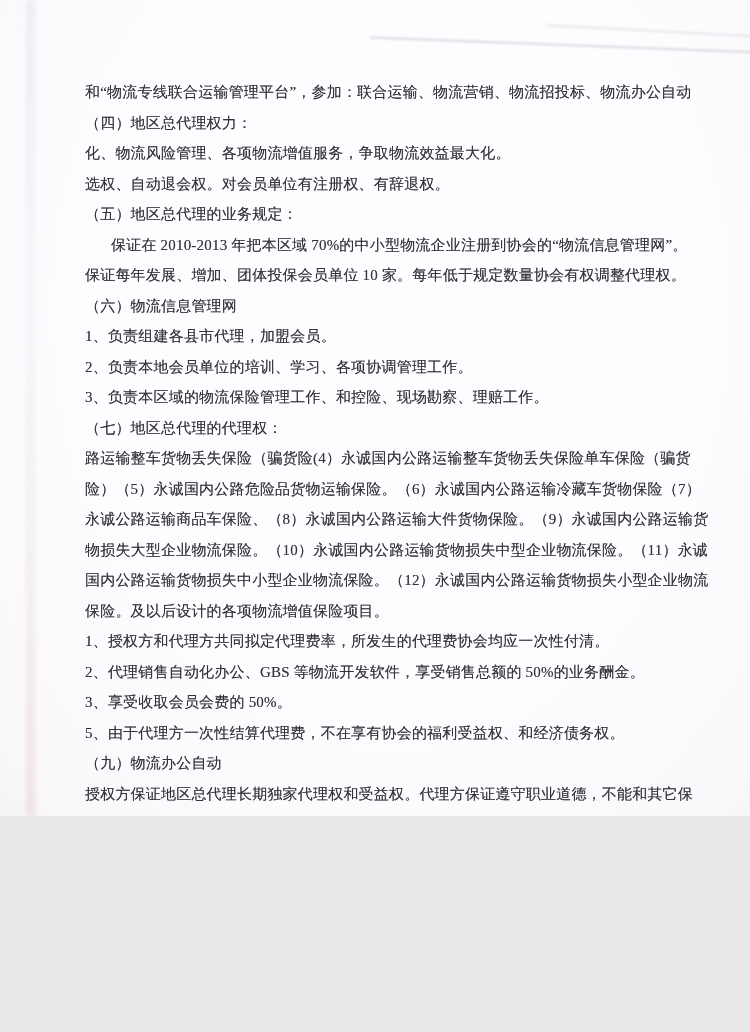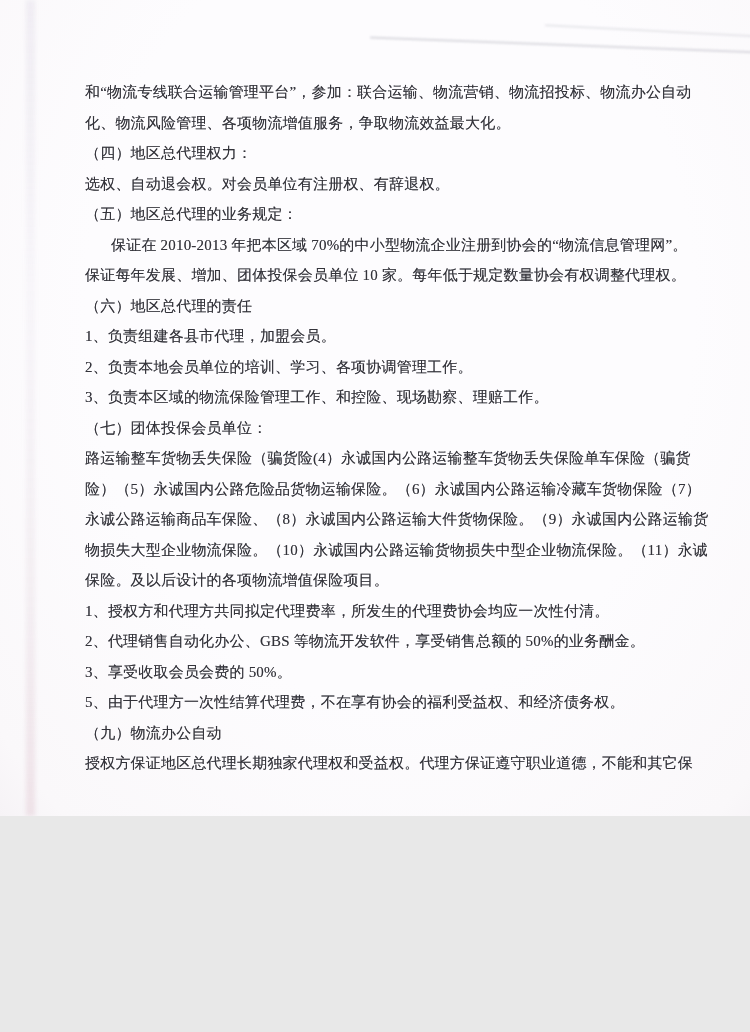--- a/index.html
+++ b/index.html
@@ -102,35 +102,36 @@
   <div class="edge-mark m1"></div>
   <div class="edge-mark m2"></div>
   <div class="edge-mark m3"></div>
   <div class="crease c1"></div>
   <div class="crease c2"></div>
   <div class="bottom-noise"></div>
   <div class="bl-smudge"></div>
 
   <div class="doc-body">
     <p>和“物流专线联合运输管理平台”，参加：联合运输、物流营销、物流招投标、物流办公自动</p>
+    <p>（四）地区总代理权力：</p>
     <p>化、物流风险管理、各项物流增值服务，争取物流效益最大化。</p>
-    <p>（四）地区总代理权力：</p>
     <p>选权、自动退会权。对会员单位有注册权、有辞退权。</p>
     <p>（五）地区总代理的业务规定：</p>
     <p class="indent">保证在 2010-2013 年把本区域 70%的中小型物流企业注册到协会的“物流信息管理网”。</p>
     <p>保证每年发展、增加、团体投保会员单位 10 家。每年低于规定数量协会有权调整代理权。</p>
-    <p>（六）地区总代理的责任</p>
+    <p>（六）物流信息管理网</p>
     <p>1、负责组建各县市代理，加盟会员。</p>
     <p>2、负责本地会员单位的培训、学习、各项协调管理工作。</p>
     <p>3、负责本区域的物流保险管理工作、和控险、现场勘察、理赔工作。</p>
-    <p>（七）团体投保会员单位：</p>
+    <p>（七）地区总代理的代理权：</p>
     <p>路运输整车货物丢失保险（骗货险(4）永诚国内公路运输整车货物丢失保险单车保险（骗货</p>
     <p>险）（5）永诚国内公路危险品货物运输保险。（6）永诚国内公路运输冷藏车货物保险（7）</p>
     <p>永诚公路运输商品车保险、（8）永诚国内公路运输大件货物保险。（9）永诚国内公路运输货</p>
     <p>物损失大型企业物流保险。（10）永诚国内公路运输货物损失中型企业物流保险。（11）永诚</p>
+    <p>国内公路运输货物损失中小型企业物流保险。（12）永诚国内公路运输货物损失小型企业物流</p>
     <p>保险。及以后设计的各项物流增值保险项目。</p>
     <p>1、授权方和代理方共同拟定代理费率，所发生的代理费协会均应一次性付清。</p>
     <p>2、代理销售自动化办公、GBS 等物流开发软件，享受销售总额的 50%的业务酬金。</p>
     <p>3、享受收取会员会费的 50%。</p>
     <p>5、由于代理方一次性结算代理费，不在享有协会的福利受益权、和经济债务权。</p>
     <p>（九）物流办公自动</p>
     <p>授权方保证地区总代理长期独家代理权和受益权。代理方保证遵守职业道德，不能和其它保</p>
   </div>
 
   <div class="page-footer">第 2 页 共 3 页</div>

